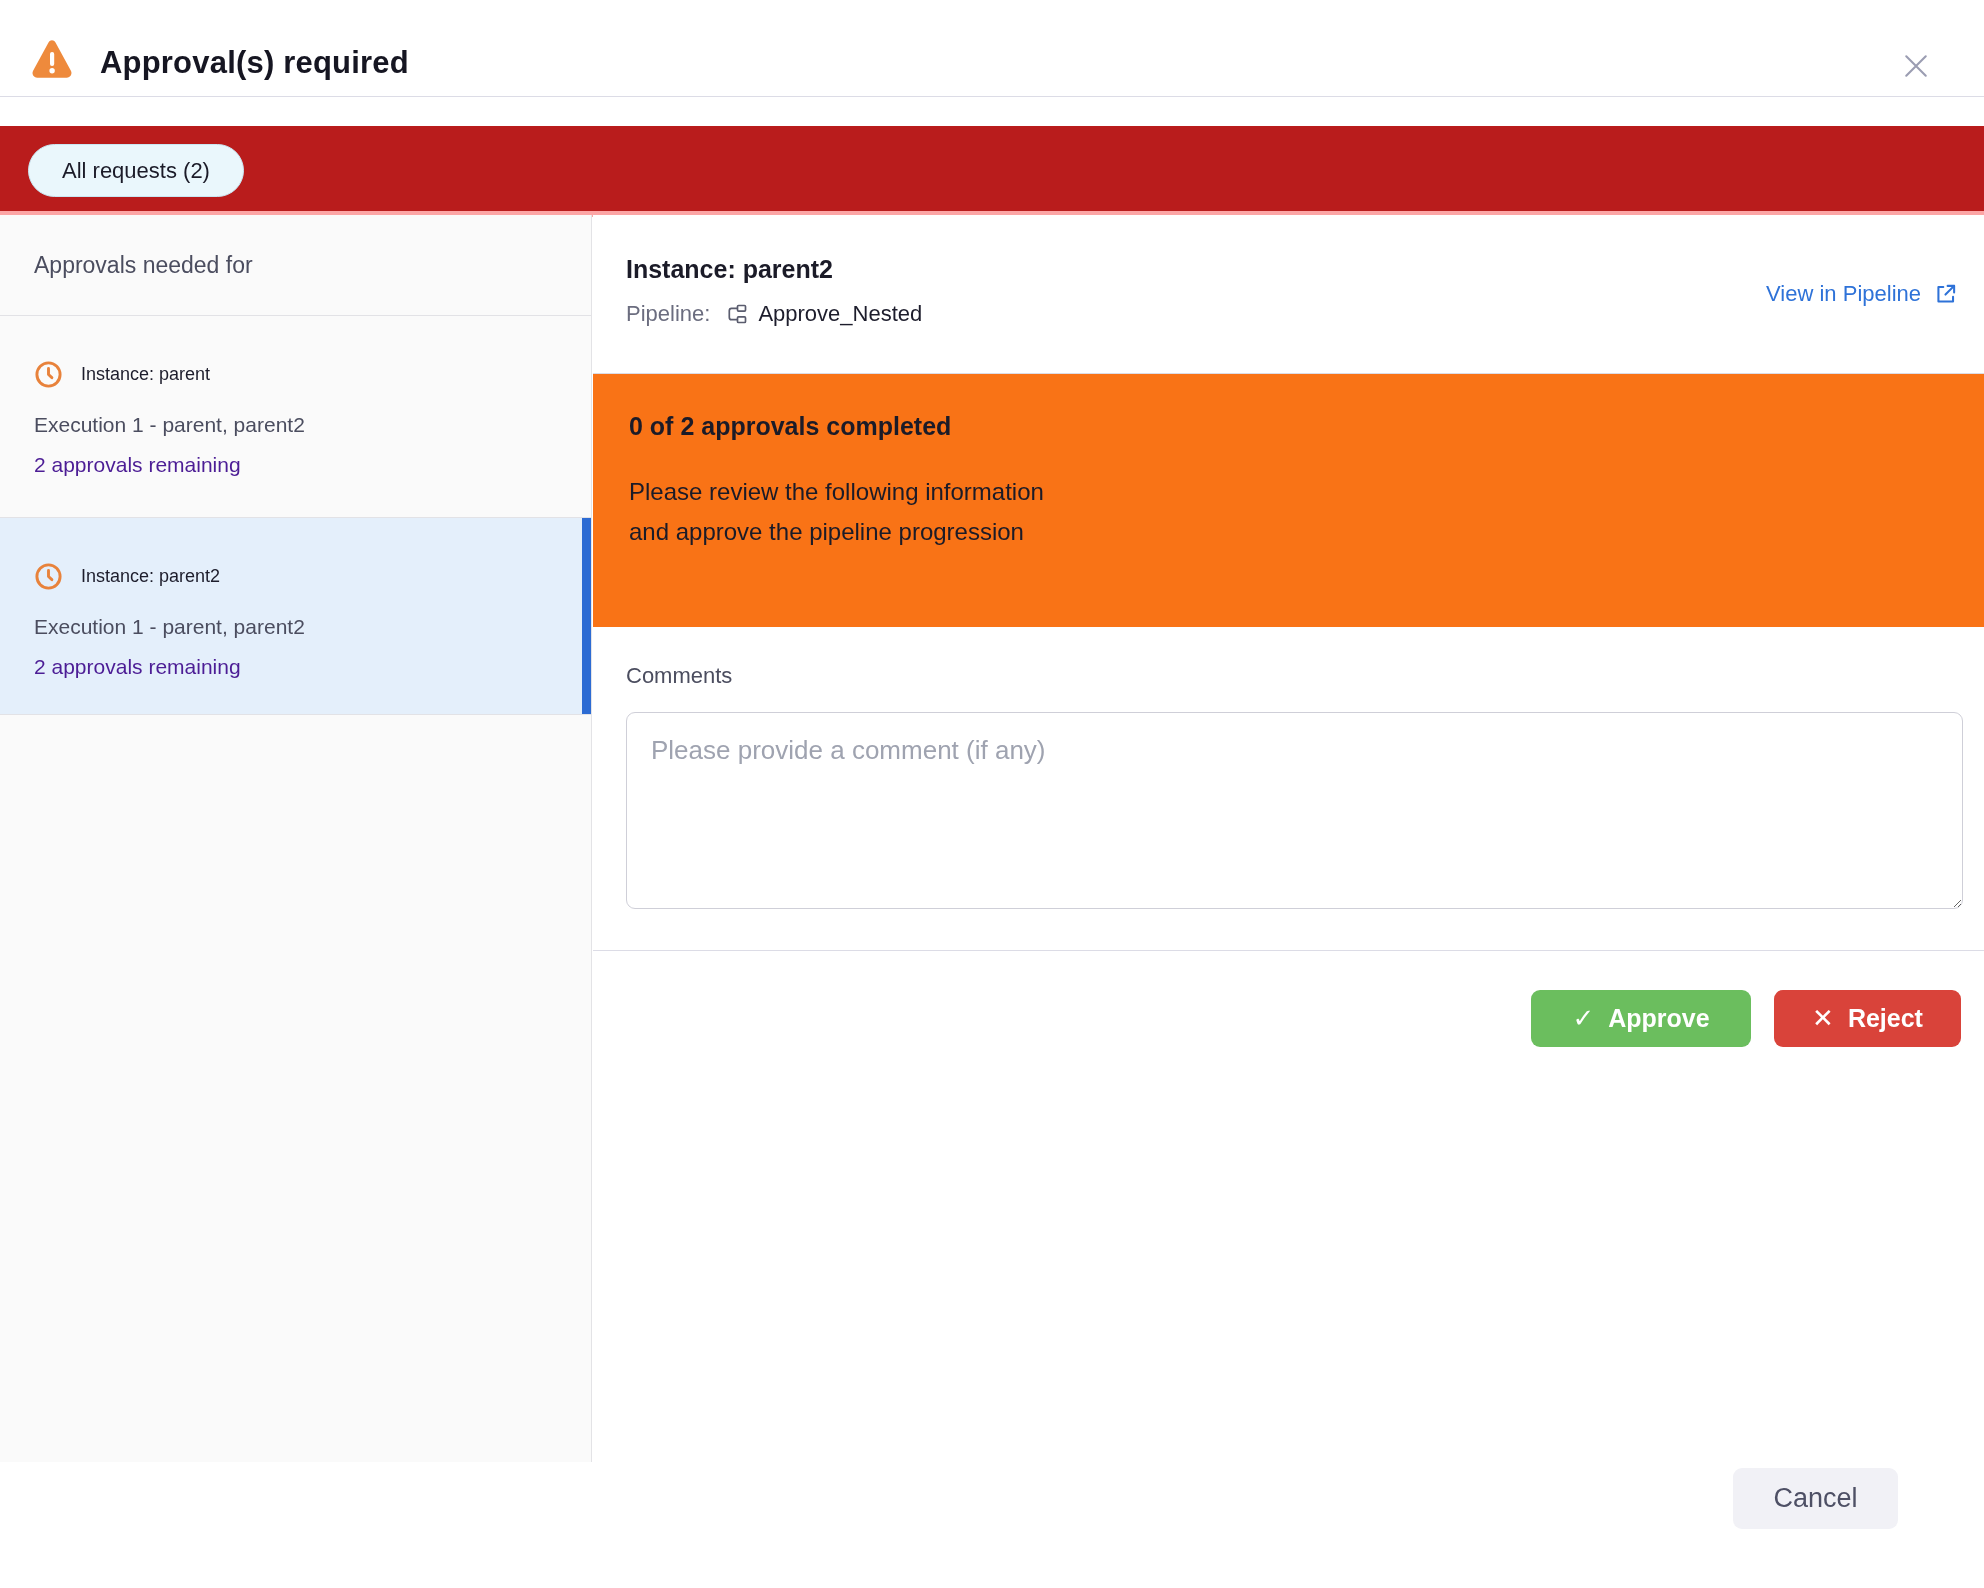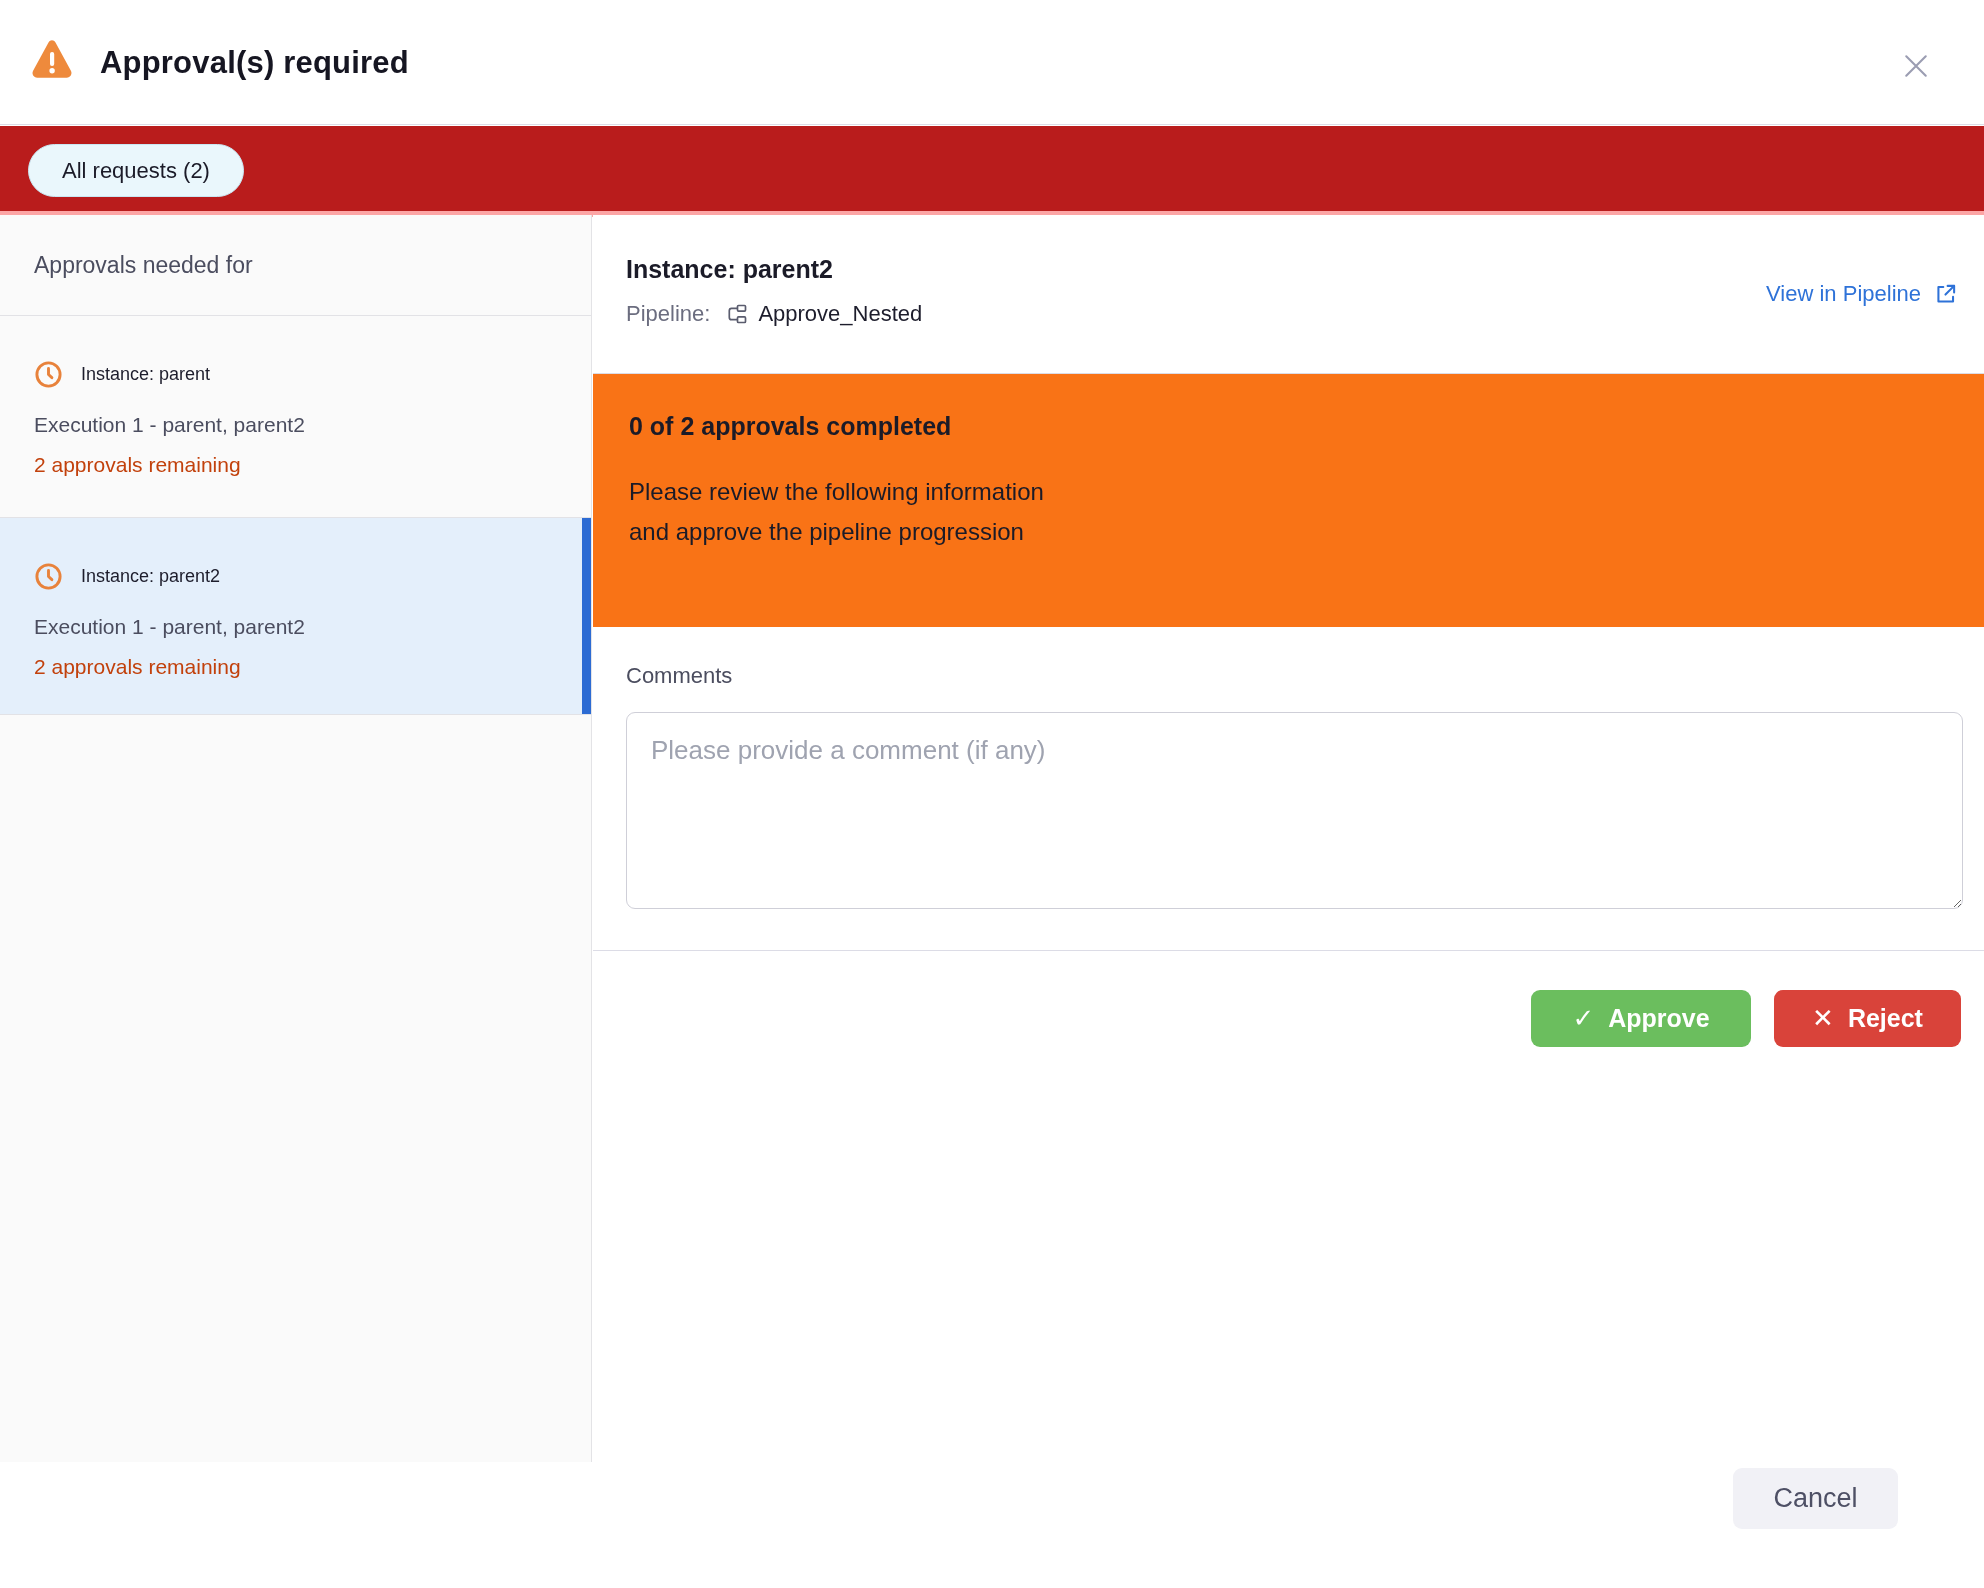--- a/index.html
+++ b/index.html
@@ -8,21 +8,21 @@
   .page {
     position: relative;
     width: 1984px;
     height: 1588px;
     background: #ffffff;
     overflow: hidden;
   }
 
   
   .modal-header {
-    position: absolute; top: 0; left: 0; right: 0; height: 125px;
+    position: absolute; top: 0; left: 0; right: 0; height: 97px;
     background: #ffffff;
     border-bottom: 1px solid #dcdce6;
     display: flex; align-items: center;
   }
   .warn-icon { position: absolute; left: 28px; top: 36px; width: 48px; height: 48px; }
   .modal-title {
     position: absolute; left: 100px; top: 0; height: 125px;
     display: flex; align-items: center;
     font-size: 31px; font-weight: bold; color: #161622; letter-spacing: 0.2px;
   }
@@ -74,21 +74,21 @@
   }
   .approval-item.selected::after {
     content: "";
     position: absolute; right: 0; top: 0; bottom: 0; width: 9px;
     background: #2c6bd3;
   }
   .item-title-row { display: flex; align-items: center; gap: 18px; }
   .clock-icon { width: 29px; height: 29px; flex: 0 0 auto; }
   .item-title { font-size: 18px; color: #1d1d2c; }
   .item-exec { margin-top: 24px; font-size: 21px; color: #4b4d5f; }
-  .item-remaining { margin-top: 16px; font-size: 21px; color: #c2410c; }
+  .item-remaining { margin-top: 16px; font-size: 21px; color: #4c1d95; }
 
   
   .detail {
     position: absolute; left: 593px; top: 215px; right: 0; bottom: 0;
     background: #ffffff;
   }
   .detail-head { position: relative; height: 158px; }
   .detail-title {
     position: absolute; left: 33px; top: 40px;
     font-size: 25px; font-weight: bold; color: #1b1b28;

